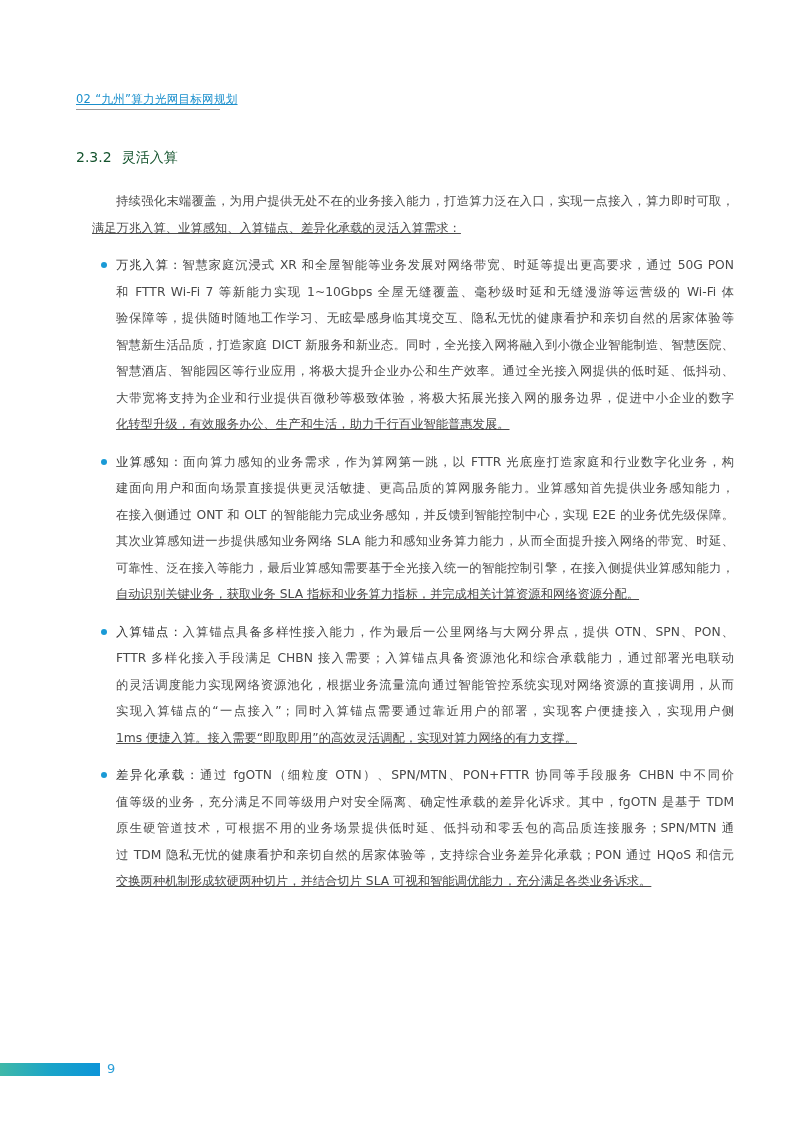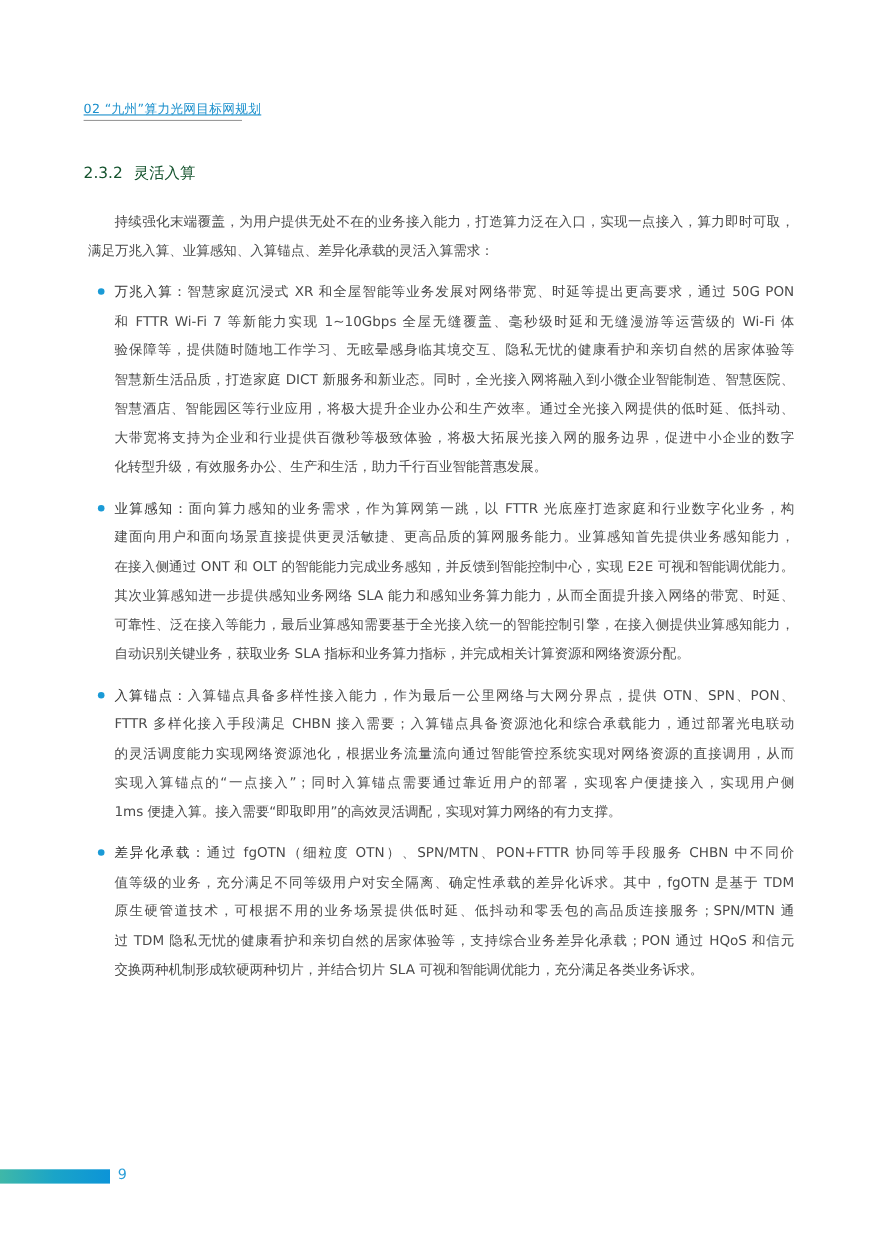--- a/index.html
+++ b/index.html
@@ -17,25 +17,25 @@
   .header-rule {
     position: absolute; left: 76px; top: 109px; width: 144px; height: 1px;
     background: #9a9a9a;
   }
   .section-title {
     position: absolute; left: 76px; top: 149px;
     font-size: 14px; color: #14532d; white-space: nowrap;
   }
   .section-title .num { margin-right: 10px; }
   .content {
-    position: absolute; left: 80px; top: 188px; width: 642px;
+    position: absolute; left: 92px; top: 188px; width: 642px;
     font-size: 12.3px; line-height: 26.5px; color: #4a4a4a;
   }
   .line { display: block; white-space: nowrap; overflow: visible; text-align: justify; text-align-last: justify; }
-  .line.last { text-align-last: left; }
+  .line.last { text-align-last: left; text-decoration: underline; }
   .intro .line:first-child { padding-left: 24px; }
   .bullet { position: relative; padding-left: 24px; margin-top: 11px; }
   .intro + .bullet { margin-top: 11px; }
   .bullet-dot {
     position: absolute; left: 9px; top: 10px; width: 6px; height: 6px;
     border-radius: 50%; background: #1a9ad6;
   }
   .bullet-title { font-weight: normal; color: #333333; }
   .footer-bar {
     position: absolute; left: 0; top: 1063px; width: 100px; height: 13px;
@@ -70,21 +70,21 @@
     <span class="line">智慧新生活品质，打造家庭 DICT 新服务和新业态。同时，全光接入网将融入到小微企业智能制造、智慧医院、</span>
     <span class="line">智慧酒店、智能园区等行业应用，将极大提升企业办公和生产效率。通过全光接入网提供的低时延、低抖动、</span>
     <span class="line">大带宽将支持为企业和行业提供百微秒等极致体验，将极大拓展光接入网的服务边界，促进中小企业的数字</span>
     <span class="line last">化转型升级，有效服务办公、生产和生活，助力千行百业智能普惠发展。</span>
   </div>
 
   <div class="bullet">
     <span class="bullet-dot"></span>
     <span class="line"><span class="bullet-title">业算感知：</span><span>面向算力感知的业务需求，作为算网第一跳，以 FTTR 光底座打造家庭和行业数字化业务，构</span></span>
     <span class="line">建面向用户和面向场景直接提供更灵活敏捷、更高品质的算网服务能力。业算感知首先提供业务感知能力，</span>
-    <span class="line">在接入侧通过 ONT 和 OLT 的智能能力完成业务感知，并反馈到智能控制中心，实现 E2E 可视和智能调优能力。</span>
+    <span class="line">在接入侧通过 ONT 和 OLT 的智能能力完成业务感知，并反馈到智能控制中心，实现 E2E 的业务优先级保障。</span>
     <span class="line">其次业算感知进一步提供感知业务网络 SLA 能力和感知业务算力能力，从而全面提升接入网络的带宽、时延、</span>
     <span class="line">可靠性、泛在接入等能力，最后业算感知需要基于全光接入统一的智能控制引擎，在接入侧提供业算感知能力，</span>
     <span class="line last">自动识别关键业务，获取业务 SLA 指标和业务算力指标，并完成相关计算资源和网络资源分配。</span>
   </div>
 
   <div class="bullet">
     <span class="bullet-dot"></span>
     <span class="line"><span class="bullet-title">入算锚点：</span><span>入算锚点具备多样性接入能力，作为最后一公里网络与大网分界点，提供 OTN、SPN、PON、</span></span>
     <span class="line">FTTR 多样化接入手段满足 CHBN 接入需要；入算锚点具备资源池化和综合承载能力，通过部署光电联动</span>
     <span class="line">的灵活调度能力实现网络资源池化，根据业务流量流向通过智能管控系统实现对网络资源的直接调用，从而</span>

